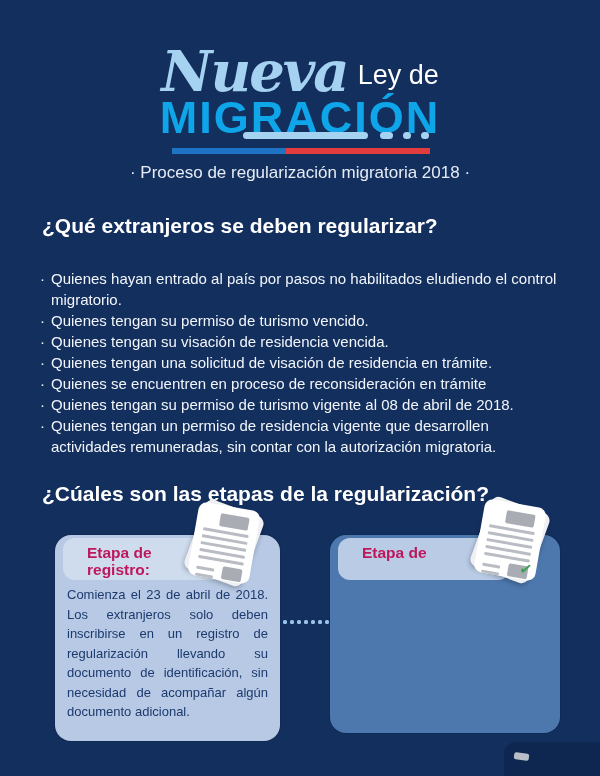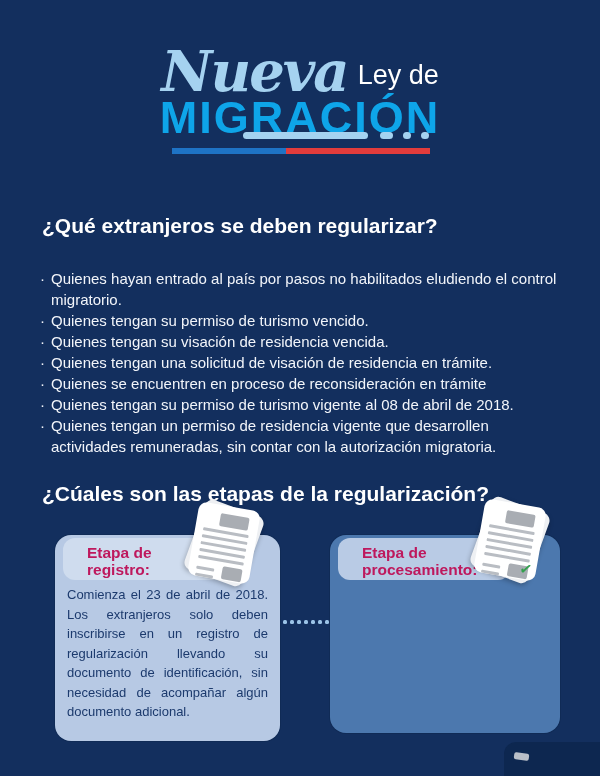--- a/index.html
+++ b/index.html
@@ -77,20 +77,21 @@
       <span class="u-dash"></span>
       <span class="u-dot"></span>
       <span class="u-dot"></span>
     </div>
     <div class="flagbar">
       <span class="f-blue"></span>
       <span class="f-red"></span>
     </div>
   </header>
 
+  <div class="tagline">· Proceso de regularización migratoria 2018 ·</div>
 
   <h2 class="h-sec1">¿Qué extranjeros se deben regularizar?</h2>
   <div class="bullets">
     <div class="bullet">
       <span class="bm">·</span>
       <span class="bt">Quienes hayan entrado al país por pasos no habilitados eludiendo el control migratorio.</span>
     </div>
     <div class="bullet">
       <span class="bm">·</span>
       <span class="bt">Quienes tengan su permiso de turismo vencido.</span>
@@ -133,21 +134,20 @@
       <span></span>
       <span></span>
       <span></span>
       <span></span>
       <span></span>
   </div>
 
   <div class="card card-steel">
     <div class="pill pill-right">
       <span>Etapa de</span><br>
-      <span>procesamiento:</span>
     </div>
   </div>
 
   <div class="doc-icon doc-left">
     <div class="sheet-back"></div>
     <div class="sheet">
       <div class="blk-top"></div>
       <div class="ln"></div>
       <div class="ln"></div>
       <div class="ln"></div>

